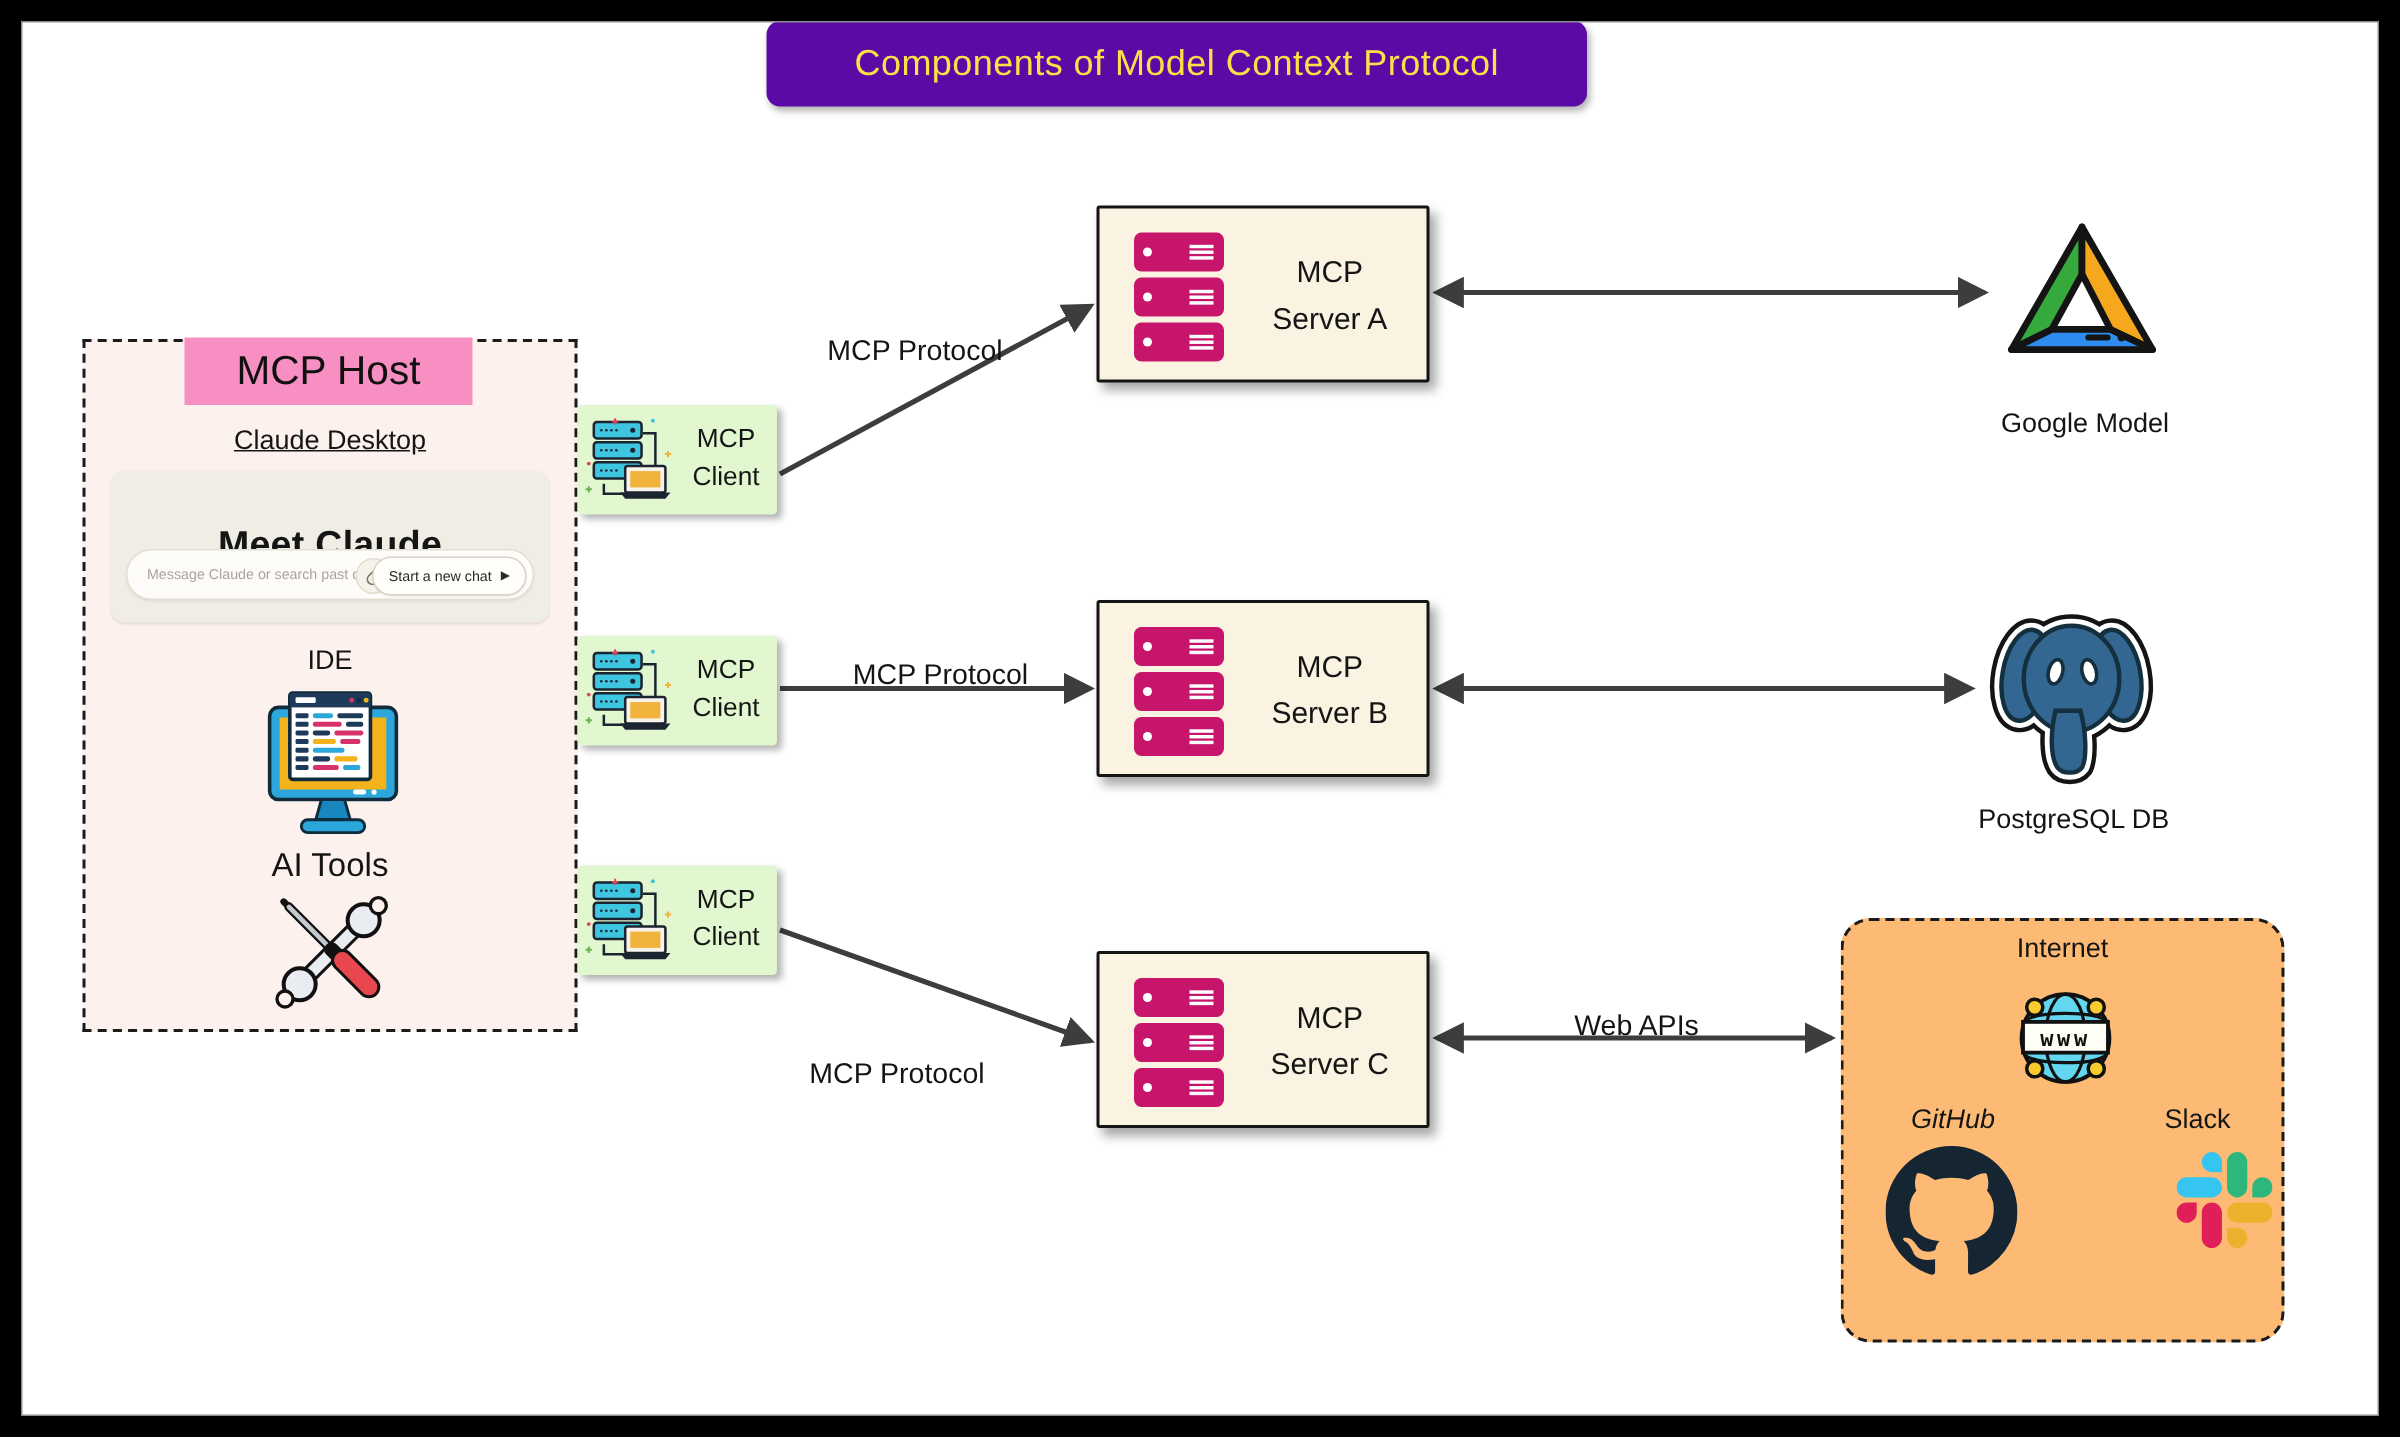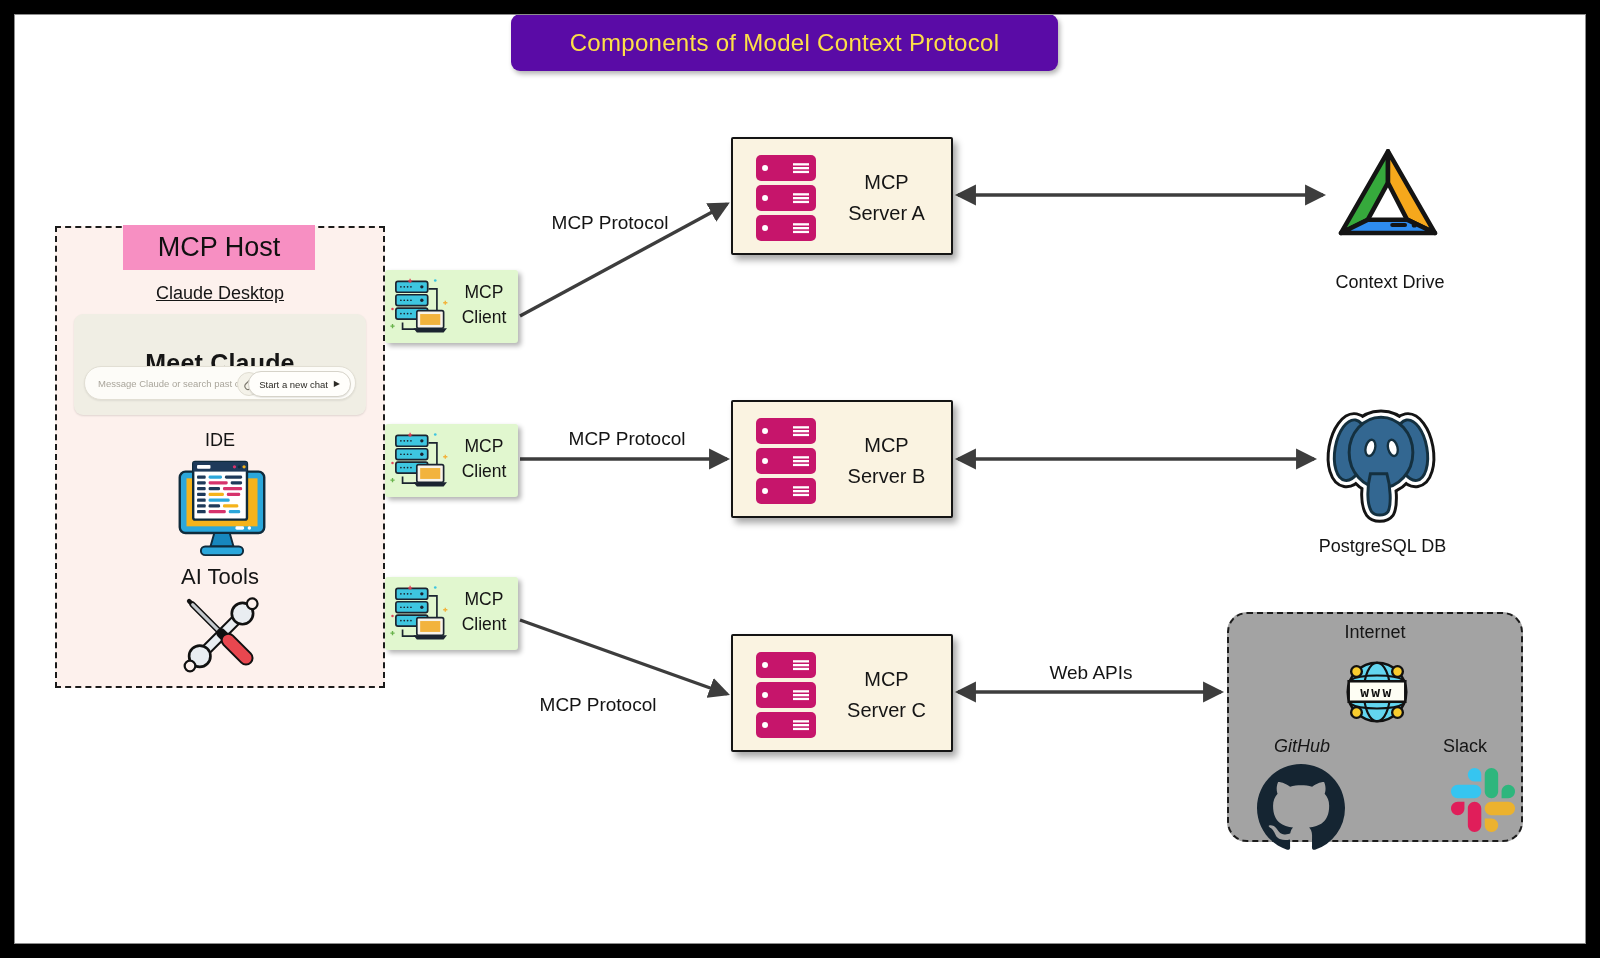--- a/index.html
+++ b/index.html
@@ -39,27 +39,27 @@
   .client .cicon { position:absolute; left:5px; top:6px; }
   .client .ctext { position:absolute; left:68px; top:10px; width:62px; text-align:center; font-size:17.5px; line-height:1.45; }
 
   
   .server { left:731px; width:222px; height:118px; background:#faf3e1; border:2px solid #141414; border-radius:2px;
             box-shadow:4px 5px 7px rgba(0,0,0,.35); z-index:3; }
   .server .sicon { position:absolute; left:22px; top:15px; }
   .server .stext { position:absolute; left:96px; top:28px; width:115px; text-align:center; font-size:20px; line-height:1.55; }
 
   
-  .conn-label { width:180px; text-align:center; font-size:19px; color:#141414; z-index:4; }
+  .conn-label { width:180px; text-align:center; font-size:19px; color:#141414; z-index:4;margin-top:12px; }
 
   
   .ext-label { text-align:center; font-size:18px; color:#141414; }
 
   
-  .inet { left:1227px; top:612px; width:296px; height:230px; background:#a3a3a3; border:2.4px dashed #1b1b1b; border-radius:20px; z-index:3; }
+  .inet { left:1227px; top:612px; width:296px; height:283px; background:#fdba74; border:2.4px dashed #1b1b1b; border-radius:20px; z-index:3; }
   .inet-title { left:0; top:8px; width:100%; text-align:center; font-size:18px; }
   .globe { left:107px; top:36px; }
   .gh-label { left:18px; top:122px; width:110px; text-align:center; font-size:18px;font-style:italic; }
   .gh-icon { left:28px; top:150px; }
   .slack-label { left:196px; top:122px; width:80px; text-align:center; font-size:18px; }
   .slack-icon { left:222px; top:154px; }
 
   svg { display:block; }
   .arrows { left:0; top:0; z-index:2; }
 </style>
@@ -370,21 +370,21 @@
 
 <svg class="abs" style="left:1332px; top:146px" width="112" height="98" viewBox="0 0 100 86">
   <g stroke="#141414" stroke-width="4" stroke-linejoin="round">
     <polygon points="50,4 8,77 32,65 50,32" fill="#36a93c"></polygon>
     <polygon points="50,4 92,77 67,65 50,32" fill="#f6a81c"></polygon>
     <polygon points="8,77 92,77 67,65 32,65" fill="#2e8cf0"></polygon>
   </g>
   <rect x="52" y="68" width="15" height="3.6" rx="1.8" fill="#141414"></rect>
   <circle cx="73.5" cy="69.8" r="2.3" fill="#141414"></circle>
 </svg>
-<div class="abs ext-label" style="left:1310px; top:272px; width:160px">Context Drive</div>
+<div class="abs ext-label" style="left:1310px; top:272px; width:160px">Google Model</div>
 
 <svg class="abs" style="left:1322px; top:396px" width="118" height="132" viewBox="0 0 100 108">
   <defs>
     <g id="pg">
       <ellipse cx="24" cy="44" rx="13" ry="26" transform="rotate(10 24 44)"></ellipse>
       <ellipse cx="76" cy="44" rx="13" ry="26" transform="rotate(-10 76 44)"></ellipse>
       <ellipse cx="50" cy="46" rx="27" ry="30"></ellipse>
       <path d="M41,64 C38,76 38,90 42,96 C45,100 53,100 56,96 C59,90 58,74 55,64 Z"></path>
     </g>
   </defs>

